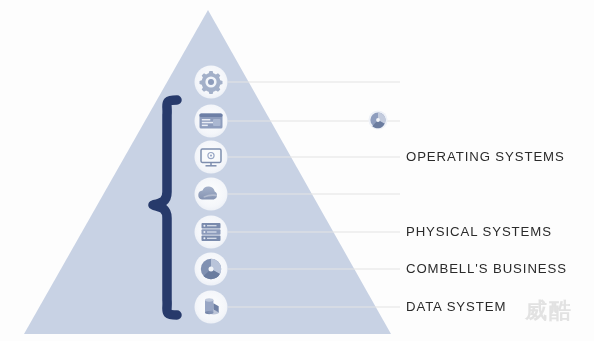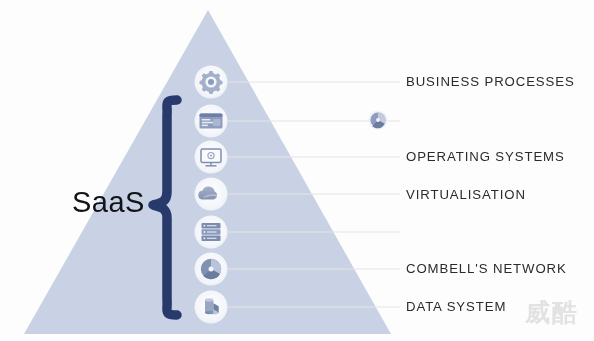--- a/index.html
+++ b/index.html
@@ -41,21 +41,21 @@
     letter-spacing: 0.9px;
     color: #2b2b2b;
     white-space: nowrap;
     line-height: 1;
   }
   
   #watermark {
     position: absolute;
     left: 525px;
     top: 296px;
-    font-size: 25px;
+    font-size: 22px;
     font-weight: bold;
     color: #e2e2e2;
     letter-spacing: 2px;
     white-space: nowrap;
     font-family: "DejaVu Sans", sans-serif;
   }
 </style>
 </head>
 <body>
 
@@ -180,23 +180,21 @@
 
     <g>
       <circle cx="378" cy="120" r="9.6" fill="#eef1f7"></circle>
       <circle cx="378" cy="120" r="7.6" fill="#8e9dbe"></circle>
       <path fill="#c3cbdd" d="M 378 120 L 378 112.4 A 7.6 7.6 0 0 1 384.6 123.7 Z"></path>
       <path fill="#6b7c9f" d="M 378 120 L 384.6 123.7 A 7.6 7.6 0 0 1 372.3 126.2 Z"></path>
       <circle cx="378" cy="120" r="1.9" fill="#f2f4f9"></circle>
     </g>
   </svg>
 
-  <div id="saas-label">SaaS</div>
-
-  <div class="layer-label" style="top:75px">BUSINESS PROCESSES</div>
+
   <div class="layer-label" style="top:150px">OPERATING SYSTEMS</div>
-  <div class="layer-label" style="top:188px">VIRTUALISATION</div>
-  <div class="layer-label" style="top:262px">COMBELL'S NETWORK</div>
+  <div class="layer-label" style="top:225px">PHYSICAL SYSTEMS</div>
+  <div class="layer-label" style="top:262px">COMBELL'S BUSINESS</div>
   <div class="layer-label" style="top:300px">DATA SYSTEM</div>
 
   <div id="watermark">威酷</div>
 
 </div>
 
 </body></html>

